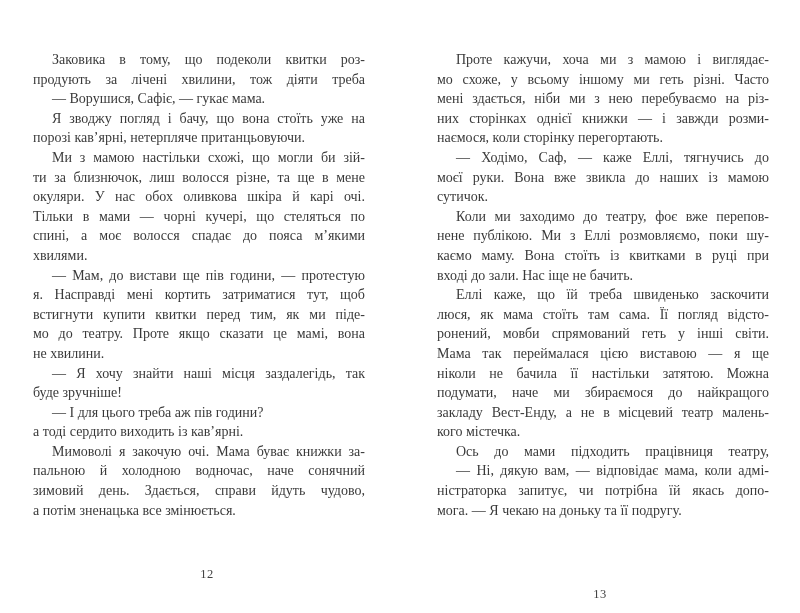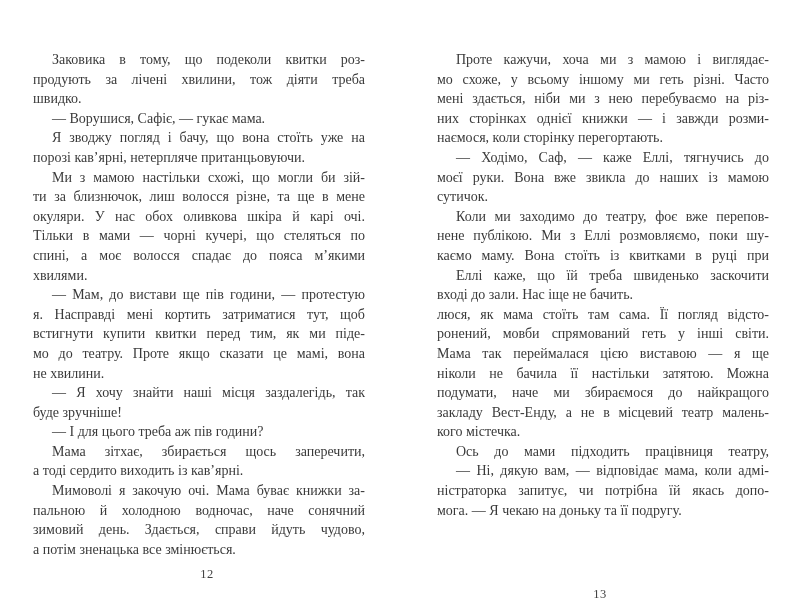--- a/index.html
+++ b/index.html
@@ -53,39 +53,37 @@
 </style>
 </head>
 <body>
 
 <div class="spread">
 
   <div class="page page-left">
     <div class="lines">
         <div class="line indent">Заковика в тому, що подеколи квитки роз-</div>
         <div class="line">продують за лічені хвилини, тож діяти треба</div>
-        <div class="line end">швидко.</div>
         <div class="line indent end">— Ворушися, Сафіє, — гукає мама.</div>
         <div class="line indent">Я зводжу погляд і бачу, що вона стоїть уже на</div>
         <div class="line end">порозі кав’ярні, нетерпляче пританцьовуючи.</div>
         <div class="line indent">Ми з мамою настільки схожі, що могли би зій-</div>
         <div class="line">ти за близнючок, лиш волосся різне, та ще в мене</div>
         <div class="line">окуляри. У нас обох оливкова шкіра й карі очі.</div>
         <div class="line">Тільки в мами — чорні кучері, що стеляться по</div>
         <div class="line">спині, а моє волосся спадає до пояса м’якими</div>
         <div class="line end">хвилями.</div>
         <div class="line indent">— Мам, до вистави ще пів години, — протестую</div>
         <div class="line">я. Насправді мені кортить затриматися тут, щоб</div>
         <div class="line">встигнути купити квитки перед тим, як ми піде-</div>
         <div class="line">мо до театру. Проте якщо сказати це мамі, вона</div>
         <div class="line end">не хвилини.</div>
         <div class="line indent">— Я хочу знайти наші місця заздалегідь, так</div>
         <div class="line end">буде зручніше!</div>
         <div class="line indent end">— І для цього треба аж пів години?</div>
-        <div class="line indent">Мама зітхає, збирається щось заперечити,</div>
         <div class="line end">а тоді сердито виходить із кав’ярні.</div>
         <div class="line indent">Мимоволі я закочую очі. Мама буває книжки за-</div>
         <div class="line">пальною й холодною водночас, наче сонячний</div>
         <div class="line">зимовий день. Здається, справи йдуть чудово,</div>
         <div class="line end">а потім зненацька все змінюється.</div>
       </div>
     <div class="pagenum">12</div>
   </div>
 
   <div class="page page-right">
@@ -94,22 +92,22 @@
         <div class="line">мо схоже, у всьому іншому ми геть різні. Часто</div>
         <div class="line">мені здається, ніби ми з нею перебуваємо на різ-</div>
         <div class="line">них сторінках однієї книжки — і завжди розми-</div>
         <div class="line end">наємося, коли сторінку перегортають.</div>
         <div class="line indent">— Ходімо, Саф, — каже Еллі, тягнучись до</div>
         <div class="line">моєї руки. Вона вже звикла до наших із мамою</div>
         <div class="line end">сутичок.</div>
         <div class="line indent">Коли ми заходимо до театру, фоє вже перепов-</div>
         <div class="line">нене публікою. Ми з Еллі розмовляємо, поки шу-</div>
         <div class="line">каємо маму. Вона стоїть із квитками в руці при</div>
+        <div class="line end">вході до зали. Нас іще не бачить.</div>
         <div class="line indent">Еллі каже, що їй треба швиденько заскочити</div>
-        <div class="line end">вході до зали. Нас іще не бачить.</div>
         <div class="line">люся, як мама стоїть там сама. Її погляд відсто-</div>
         <div class="line">ронений, мовби спрямований геть у інші світи.</div>
         <div class="line">Мама так переймалася цією виставою — я ще</div>
         <div class="line">ніколи не бачила її настільки затятою. Можна</div>
         <div class="line">подумати, наче ми збираємося до найкращого</div>
         <div class="line">закладу Вест-Енду, а не в місцевий театр малень-</div>
         <div class="line end">кого містечка.</div>
         <div class="line indent">Ось до мами підходить працівниця театру,</div>
         <div class="line indent">— Ні, дякую вам, — відповідає мама, коли адмі-</div>
         <div class="line">ністраторка запитує, чи потрібна їй якась допо-</div>

